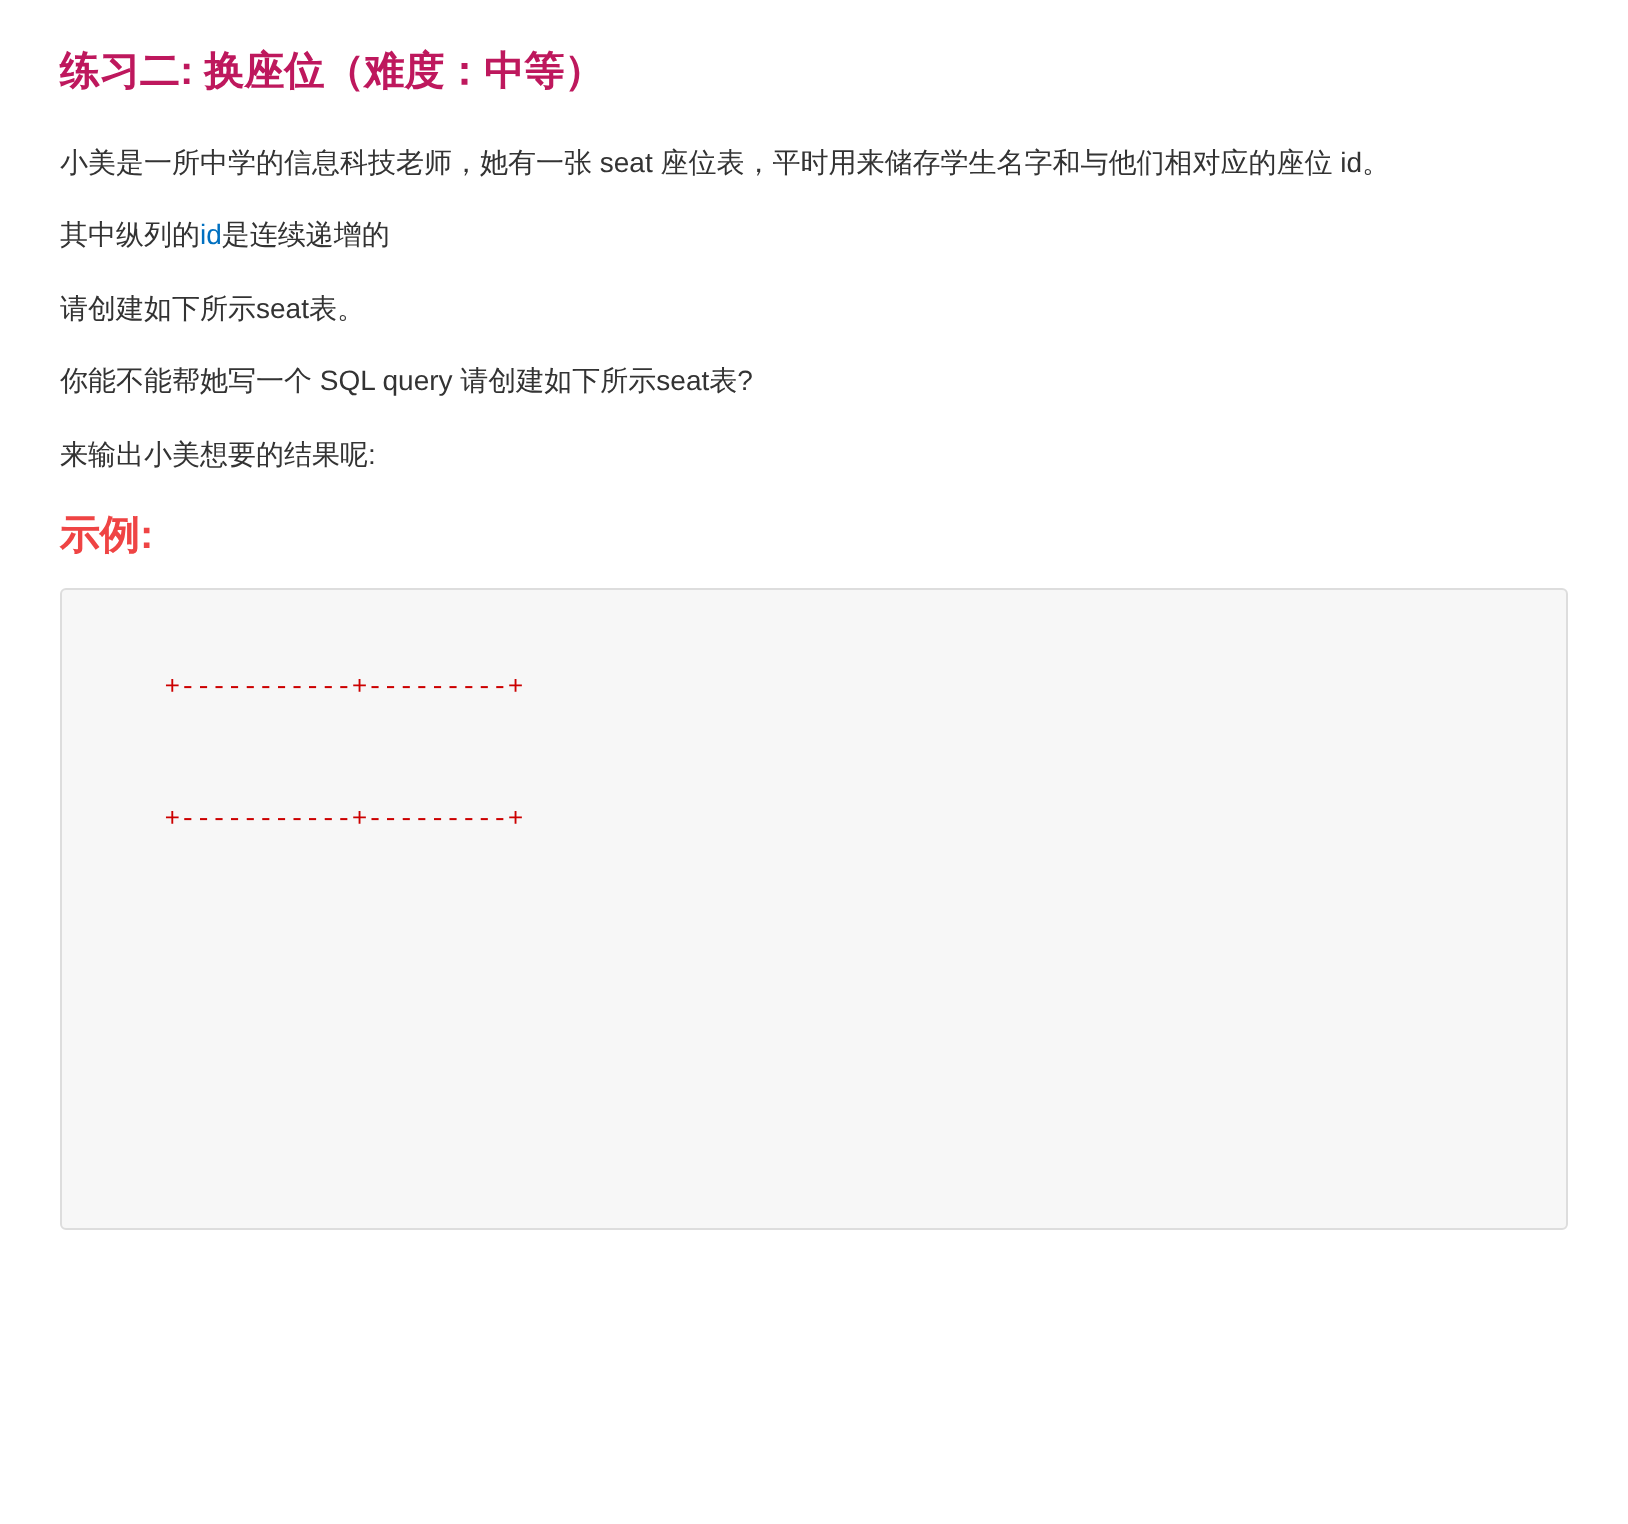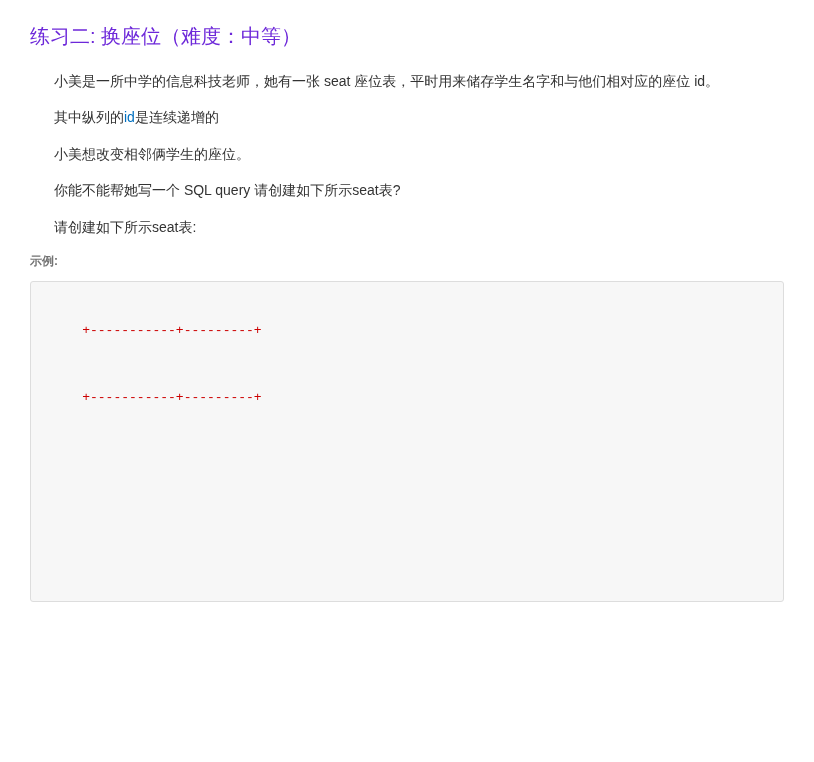--- a/index.html
+++ b/index.html
@@ -14,40 +14,39 @@
       color: #333333;
       width: 814px;
       min-height: 762px;
       padding: 20px 30px;
       font-size: 14px;
       line-height: 1.6;
     }
 
     .page-title {
       font-size: 20px;
-      font-weight: normal;
-      color: #6d28d9;
+      font-weight: bold;
+      color: #be185d;
       margin-bottom: 18px;
     }
 
     .paragraph {
       margin-bottom: 14px;
       color: #333333;
       font-size: 14px;
-      margin-left: 24px;
     }
 
     .highlight-blue {
       color: #0070c0;
     }
 
     .section-label {
-      font-size: 12px;
+      font-size: 20px;
       font-weight: bold;
-      color: #737373;
+      color: #ef4444;
       margin-bottom: 10px;
       margin-top: 6px;
     }
 
     .table-container {
       background: #f7f7f7;
       border: 1px solid #dddddd;
       border-radius: 3px;
       padding: 16px 20px;
       margin-bottom: 18px;
@@ -75,29 +74,29 @@
 
 <p class="paragraph">
   小美是一所中学的信息科技老师，她有一张 seat 座位表，平时用来储存学生名字和与他们相对应的座位 id。
 </p>
 
 <p class="paragraph">
   其中纵列的<span class="highlight-blue">id</span>是连续递增的
 </p>
 
 <p class="paragraph">
-  小美想改变相邻俩学生的座位。
+  请创建如下所示seat表。
 </p>
 
 <p class="paragraph">
   你能不能帮她写一个 SQL query 请创建如下所示seat表?
 </p>
 
 <p class="paragraph">
-  请创建如下所示seat表:
+  来输出小美想要的结果呢:
 </p>
 
 <div class="section-label">示例:</div>
 
 <div class="table-container">
 
   <div class="table-line">
     <span class="red-text">+-----------+---------+</span>
   </div>
   <div class="table-line">

